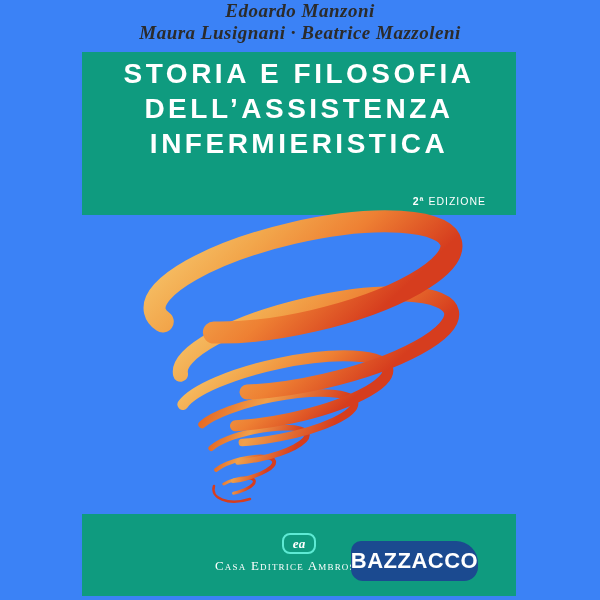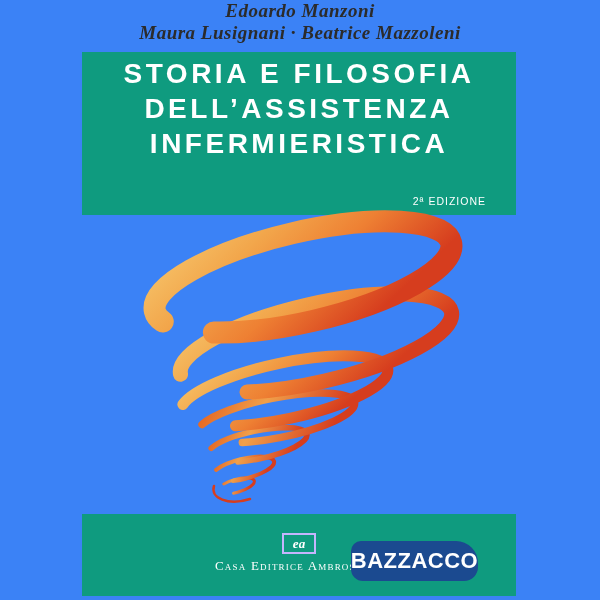--- a/index.html
+++ b/index.html
@@ -20,32 +20,32 @@
     background:var(--teal,#0f9b7f);
   }
   .title{
     padding-top:4px;text-align:center;color:#fff;
     font-weight:bold;font-size:28px;line-height:35px;letter-spacing:3.5px;
   }
   .edition{
     position:absolute;right:30px;bottom:8px;color:#fff;
     font-size:10.5px;letter-spacing:1px;white-space:nowrap;
   }
-  .edition .ed-num{font-weight:normal;}
+  .edition .ed-num{font-weight:bold;}
   .edition .ed-label{font-weight:normal;margin-top:32px;}
   
   .spiral{position:absolute;left:0;top:0;width:600px;height:600px;}
   
   .bottom-band{
     position:absolute;left:82px;top:514px;width:434px;height:82px;
     background:var(--teal,#0f9b7f);
   }
   .ea-logo{
     width:30px;height:17px;margin:19px auto 0 auto;
-    border:2px solid #c4b5fd;border-radius:0;
+    border:2px solid #5eead4;border-radius:8px;
     display:flex;align-items:center;justify-content:center;
     color:#fff;font-family:"Liberation Serif",serif;font-weight:700;
     font-style:italic;font-size:13px;line-height:1;
   }
   .publisher-name{
     margin-top:4px;text-align:center;color:#fff;
     font-family:"Liberation Serif",serif;font-variant:small-caps;
     font-size:13px;letter-spacing:1.2px;white-space:nowrap;
   }
   

